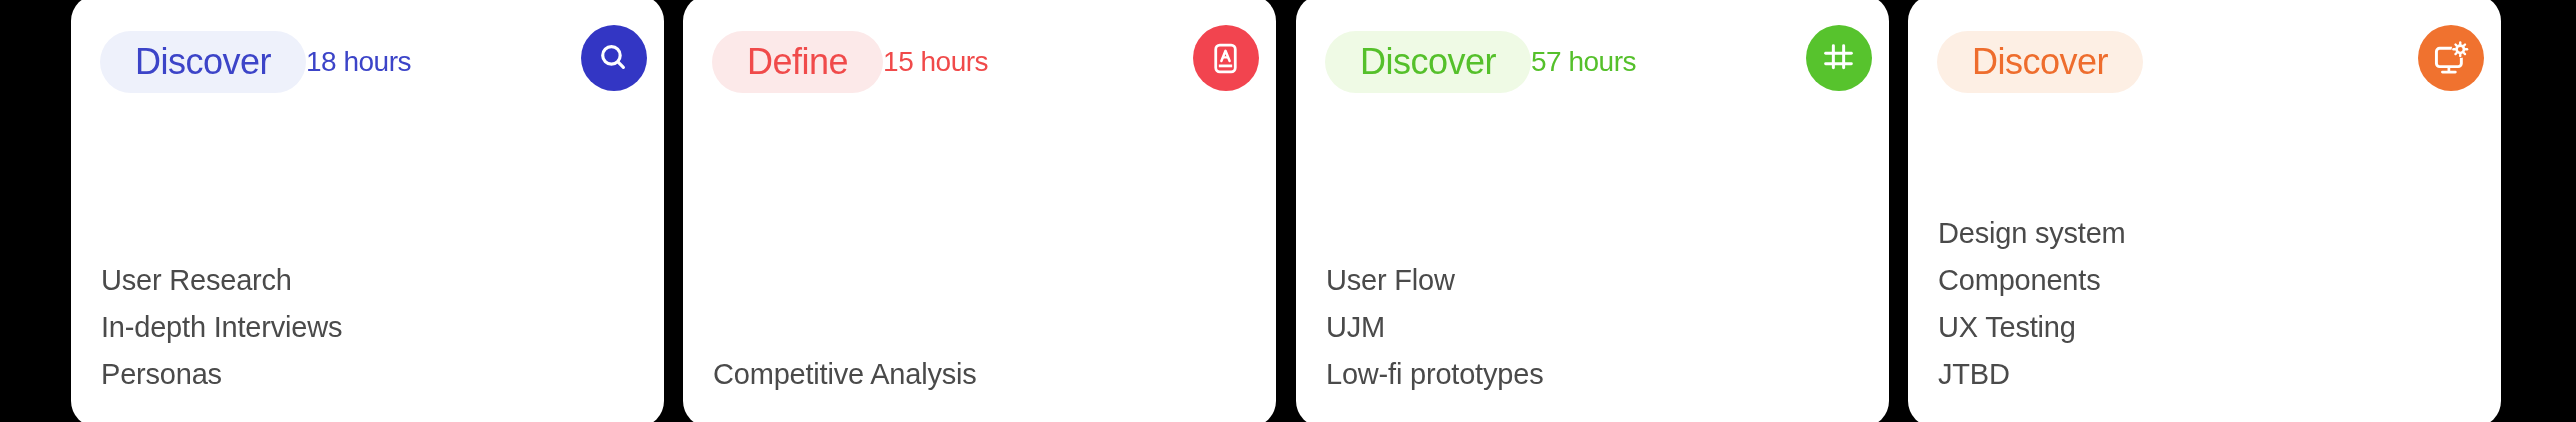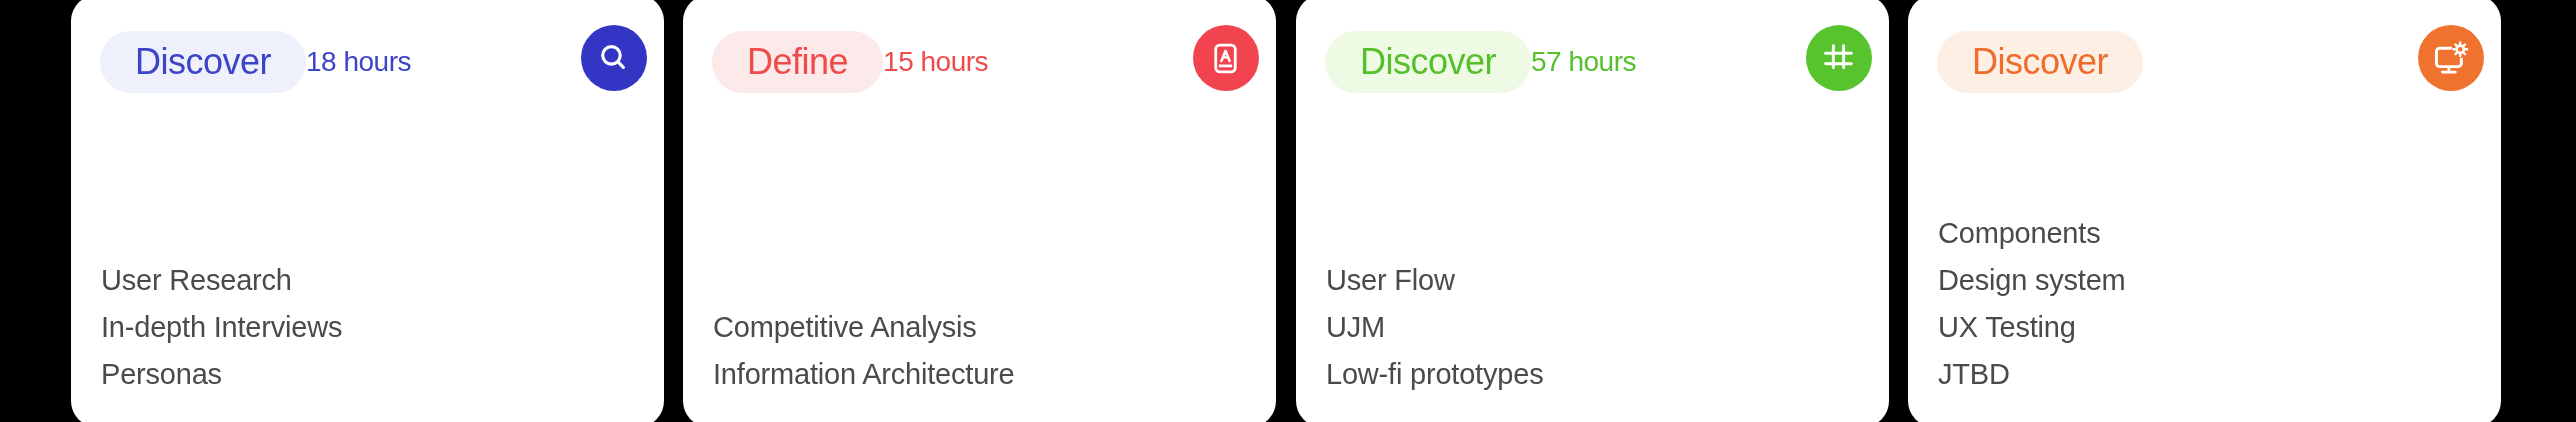--- a/index.html
+++ b/index.html
@@ -111,21 +111,20 @@
     <div class="icon-circle">
       <svg width="37" height="37" viewBox="0 0 36 36" fill="none">
         <rect x="8.5" y="5" width="19" height="26" rx="4" stroke="#fff" stroke-width="2.7"></rect>
         <line x1="11.5" y1="25.2" x2="24.5" y2="25.2" stroke="#fff" stroke-width="2.7"></line>
         <path d="M14 20.5 L18 10.5 L22 20.5" stroke="#fff" stroke-width="2.4" stroke-linecap="round" stroke-linejoin="round"></path>
         <line x1="15.6" y1="17" x2="20.4" y2="17" stroke="#fff" stroke-width="2.2" stroke-linecap="round"></line>
       </svg>
     </div>
     <div class="task-list">
       <div class="task-item">Competitive Analysis</div>
-      <div class="task-item">Information Architecture</div>
     </div>
   </section>
 
   <section class="card c2" style="--accent: #55C02B; --badge-bg: #EFFAE5; --icon-bg: #57C32D;">
     <div class="card-header">
       <span class="badge">Discover</span>
       <span class="hours">57 hours</span>
     </div>
     <div class="icon-circle">
       <svg width="37" height="37" viewBox="0 0 36 36" fill="none" stroke="#fff" stroke-width="2.9" stroke-linecap="round">
@@ -159,21 +158,21 @@
           <line x1="20.7" y1="9.5" x2="22.1" y2="9.5"></line>
           <line x1="31.9" y1="9.5" x2="33.3" y2="9.5"></line>
           <line x1="22.6" y1="5.1" x2="23.6" y2="6.1"></line>
           <line x1="30.4" y1="12.9" x2="31.4" y2="13.9"></line>
           <line x1="31.4" y1="5.1" x2="30.4" y2="6.1"></line>
           <line x1="23.6" y1="12.9" x2="22.6" y2="13.9"></line>
         </g>
       </svg>
     </div>
     <div class="task-list">
+      <div class="task-item">Design system</div>
       <div class="task-item">Components</div>
-      <div class="task-item">Design system</div>
       <div class="task-item">UX Testing</div>
       <div class="task-item">JTBD</div>
     </div>
   </section>
 
 </div>
 
 
 </body></html>

